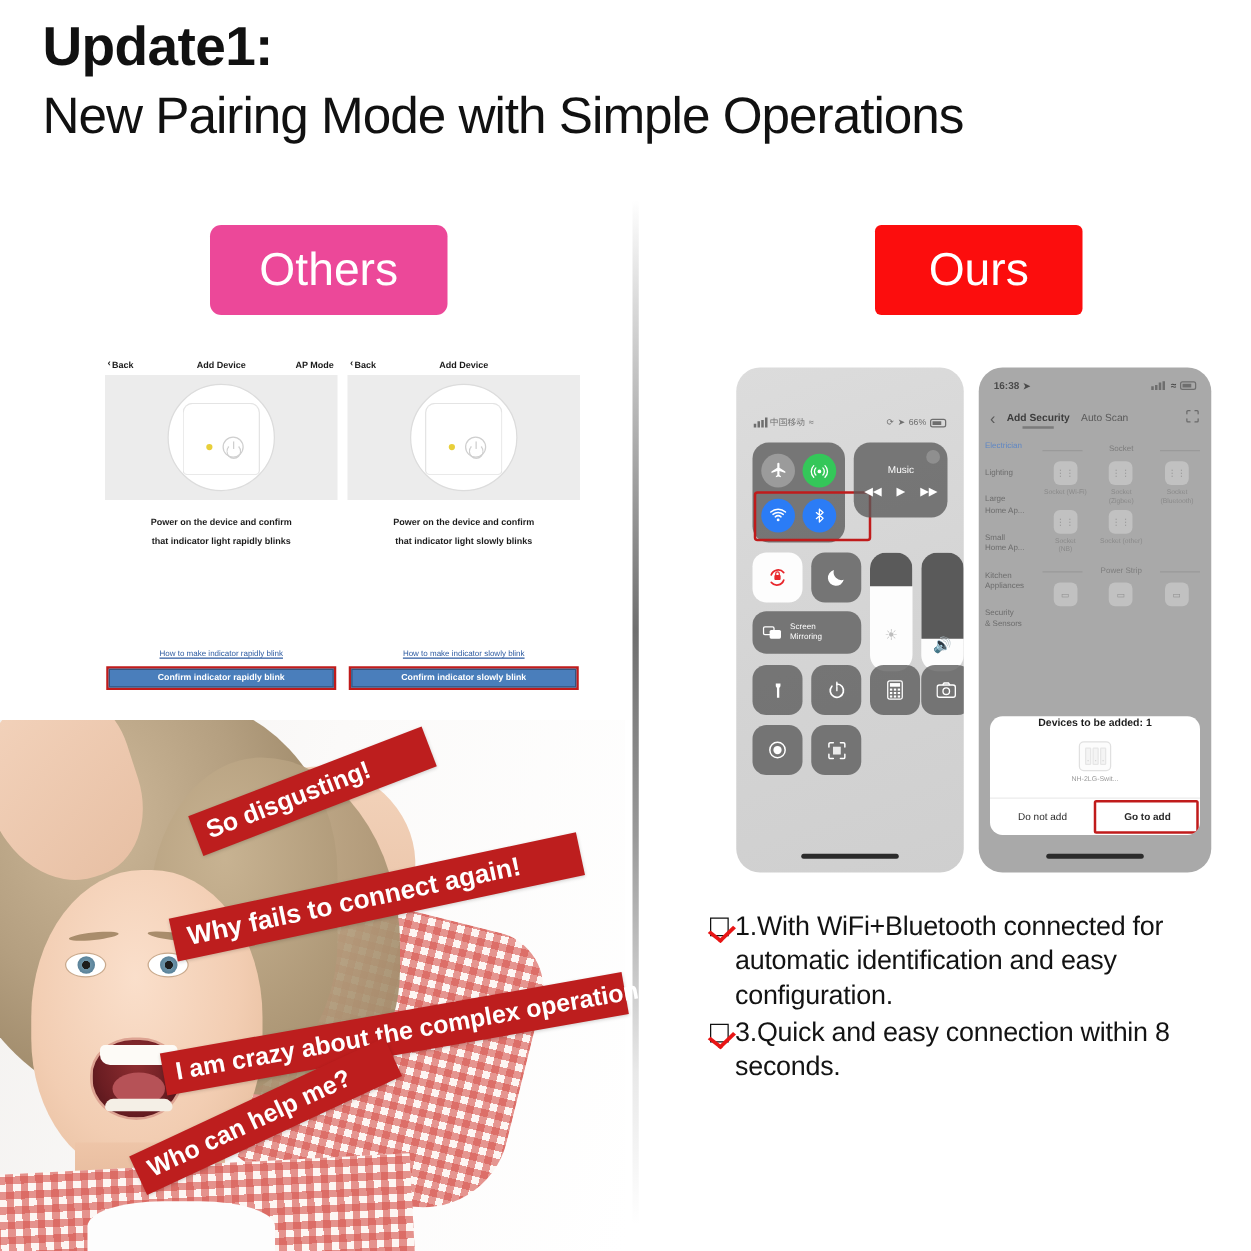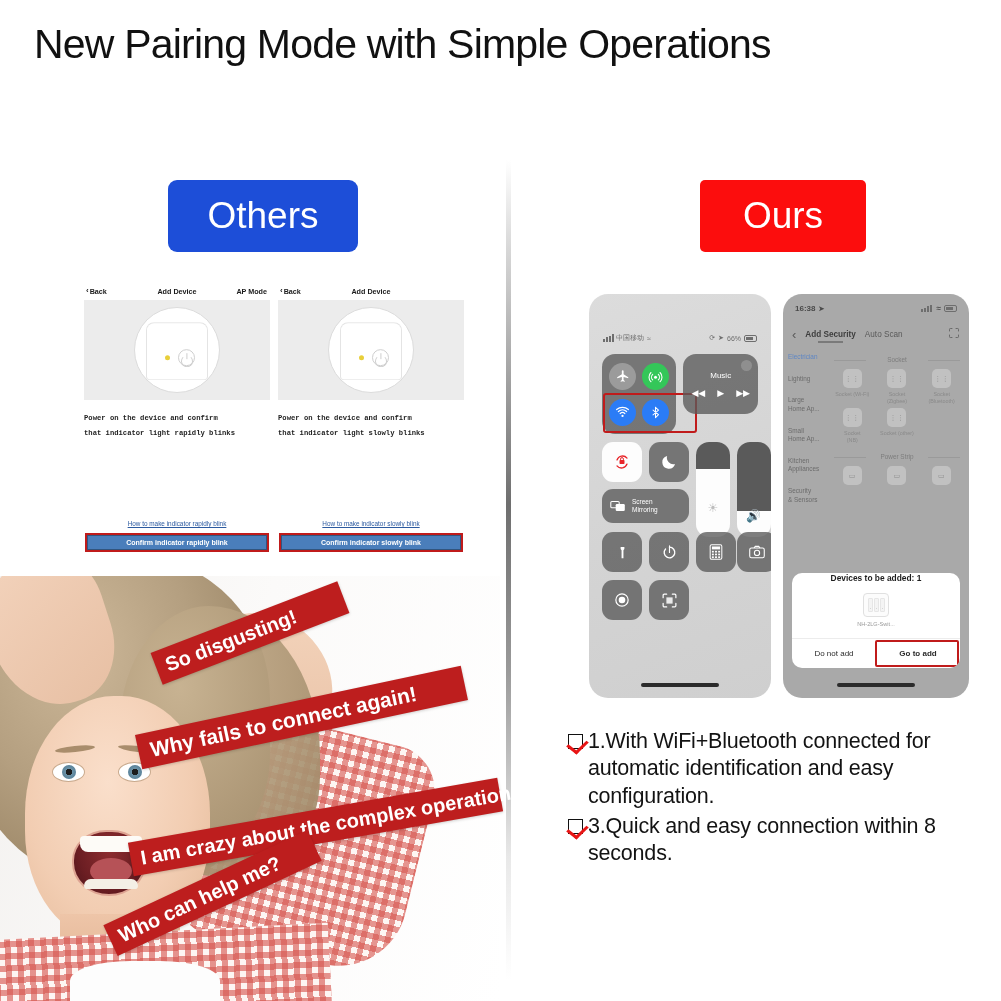--- a/index.html
+++ b/index.html
@@ -22,21 +22,21 @@
     background: linear-gradient(to bottom,
       rgba(255,255,255,0) 0%, rgba(150,150,150,.35) 10%,
       rgba(85,85,85,.85) 42%, rgba(110,110,110,.7) 62%,
       rgba(190,190,190,.35) 85%, rgba(255,255,255,0) 100%);
   }
 
   
   .badge { position: absolute; display: flex; align-items: center; justify-content: center;
     color: #fff; font-weight: 400; }
   .badge-others { left: 168px; top: 180px; width: 190px; height: 72px;
-    background: #1d4ed8; border-radius: 9px; font-size: 37px; }
+    background: #ec4899; border-radius: 9px; font-size: 37px; }
   .badge-ours { left: 700px; top: 180px; width: 166px; height: 72px;
     background: #fc0d0d; border-radius: 5px; font-size: 37px; }
 
   
   .others-wrap { position: absolute; left: 84px; top: 282px; width: 380px; height: 295px;
     display: flex; gap: 8px; }
   .appscr { width: 186px; background: #fff; position: relative; }
   .nav { height: 18px; display: flex; align-items: center; position: relative;
     font-size: 7.2px; font-weight: 700; color: #1a1a1a; }
   .nav-back { position: absolute; left: 2px; display: flex; align-items: center; gap: 1px; }
@@ -54,22 +54,22 @@
   .dev-led { position: absolute; left: 18px; top: 32px; width: 5px; height: 5px;
     border-radius: 50%; background: #e8cf3a; }
   .dev-pwr { position: absolute; left: 31px; top: 26px; width: 17px; height: 17px;
     border-radius: 50%; border: 1.2px solid #cfcfcf; }
   .dev-pwr::before { content: ""; position: absolute; left: 50%; top: 2.5px;
     transform: translateX(-50%); width: 1.2px; height: 6px; background: #cfcfcf; }
   .dev-pwr::after { content: ""; position: absolute; left: 50%; top: 4.5px;
     transform: translateX(-50%); width: 10px; height: 10px; border-radius: 50%;
     border: 1.2px solid #cfcfcf; border-top-color: transparent; }
 
-  .caption { margin-top: 11px; text-align: left; font-size: 7.2px; font-weight: 700;
-    color: #1c1c1c; line-height: 2.05; font-family: Liberation Mono, monospace; }
+  .caption { margin-top: 11px; text-align: center; font-size: 7.2px; font-weight: 700;
+    color: #1c1c1c; line-height: 2.05; }
   .howto { position: absolute; left: 0; right: 0; top: 238px; text-align: center;
     font-size: 6.4px; color: #2c5aa0; text-decoration: underline; }
   .cbtn-outer { position: absolute; left: 1px; right: 1px; top: 251px; height: 19px;
     border: 2px solid #c01b1b; display: flex; }
   .cbtn { flex: 1; background: #4a7ebb; border: 1px solid #31557f; display: flex;
     align-items: center; justify-content: center; color: #fff; font-size: 7px;
     font-weight: 700; }
 
   
   .photo { position: absolute; left: 0; top: 576px; width: 500px; height: 425px;
@@ -264,20 +264,21 @@
     height: 14px; border-right: 3.4px solid #e81515; border-bottom: 3.4px solid #e81515;
     transform: rotate(38deg) skewX(-8deg); }
   .bl-txt { font-size: 21.5px; color: #131313; line-height: 1.27; letter-spacing: -.2px; }
 </style>
 </head>
 <body>
 
 <div id="root">
 
   <div class="hdr">
+    <div class="hdr-l1">Update1:</div>
     <div class="hdr-l2">New Pairing Mode with Simple Operations</div>
   </div>
 
   <div class="divider"></div>
 
   <div class="badge badge-others">Others</div>
   <div class="badge badge-ours">Ours</div>
 
   <div class="others-wrap">
 

